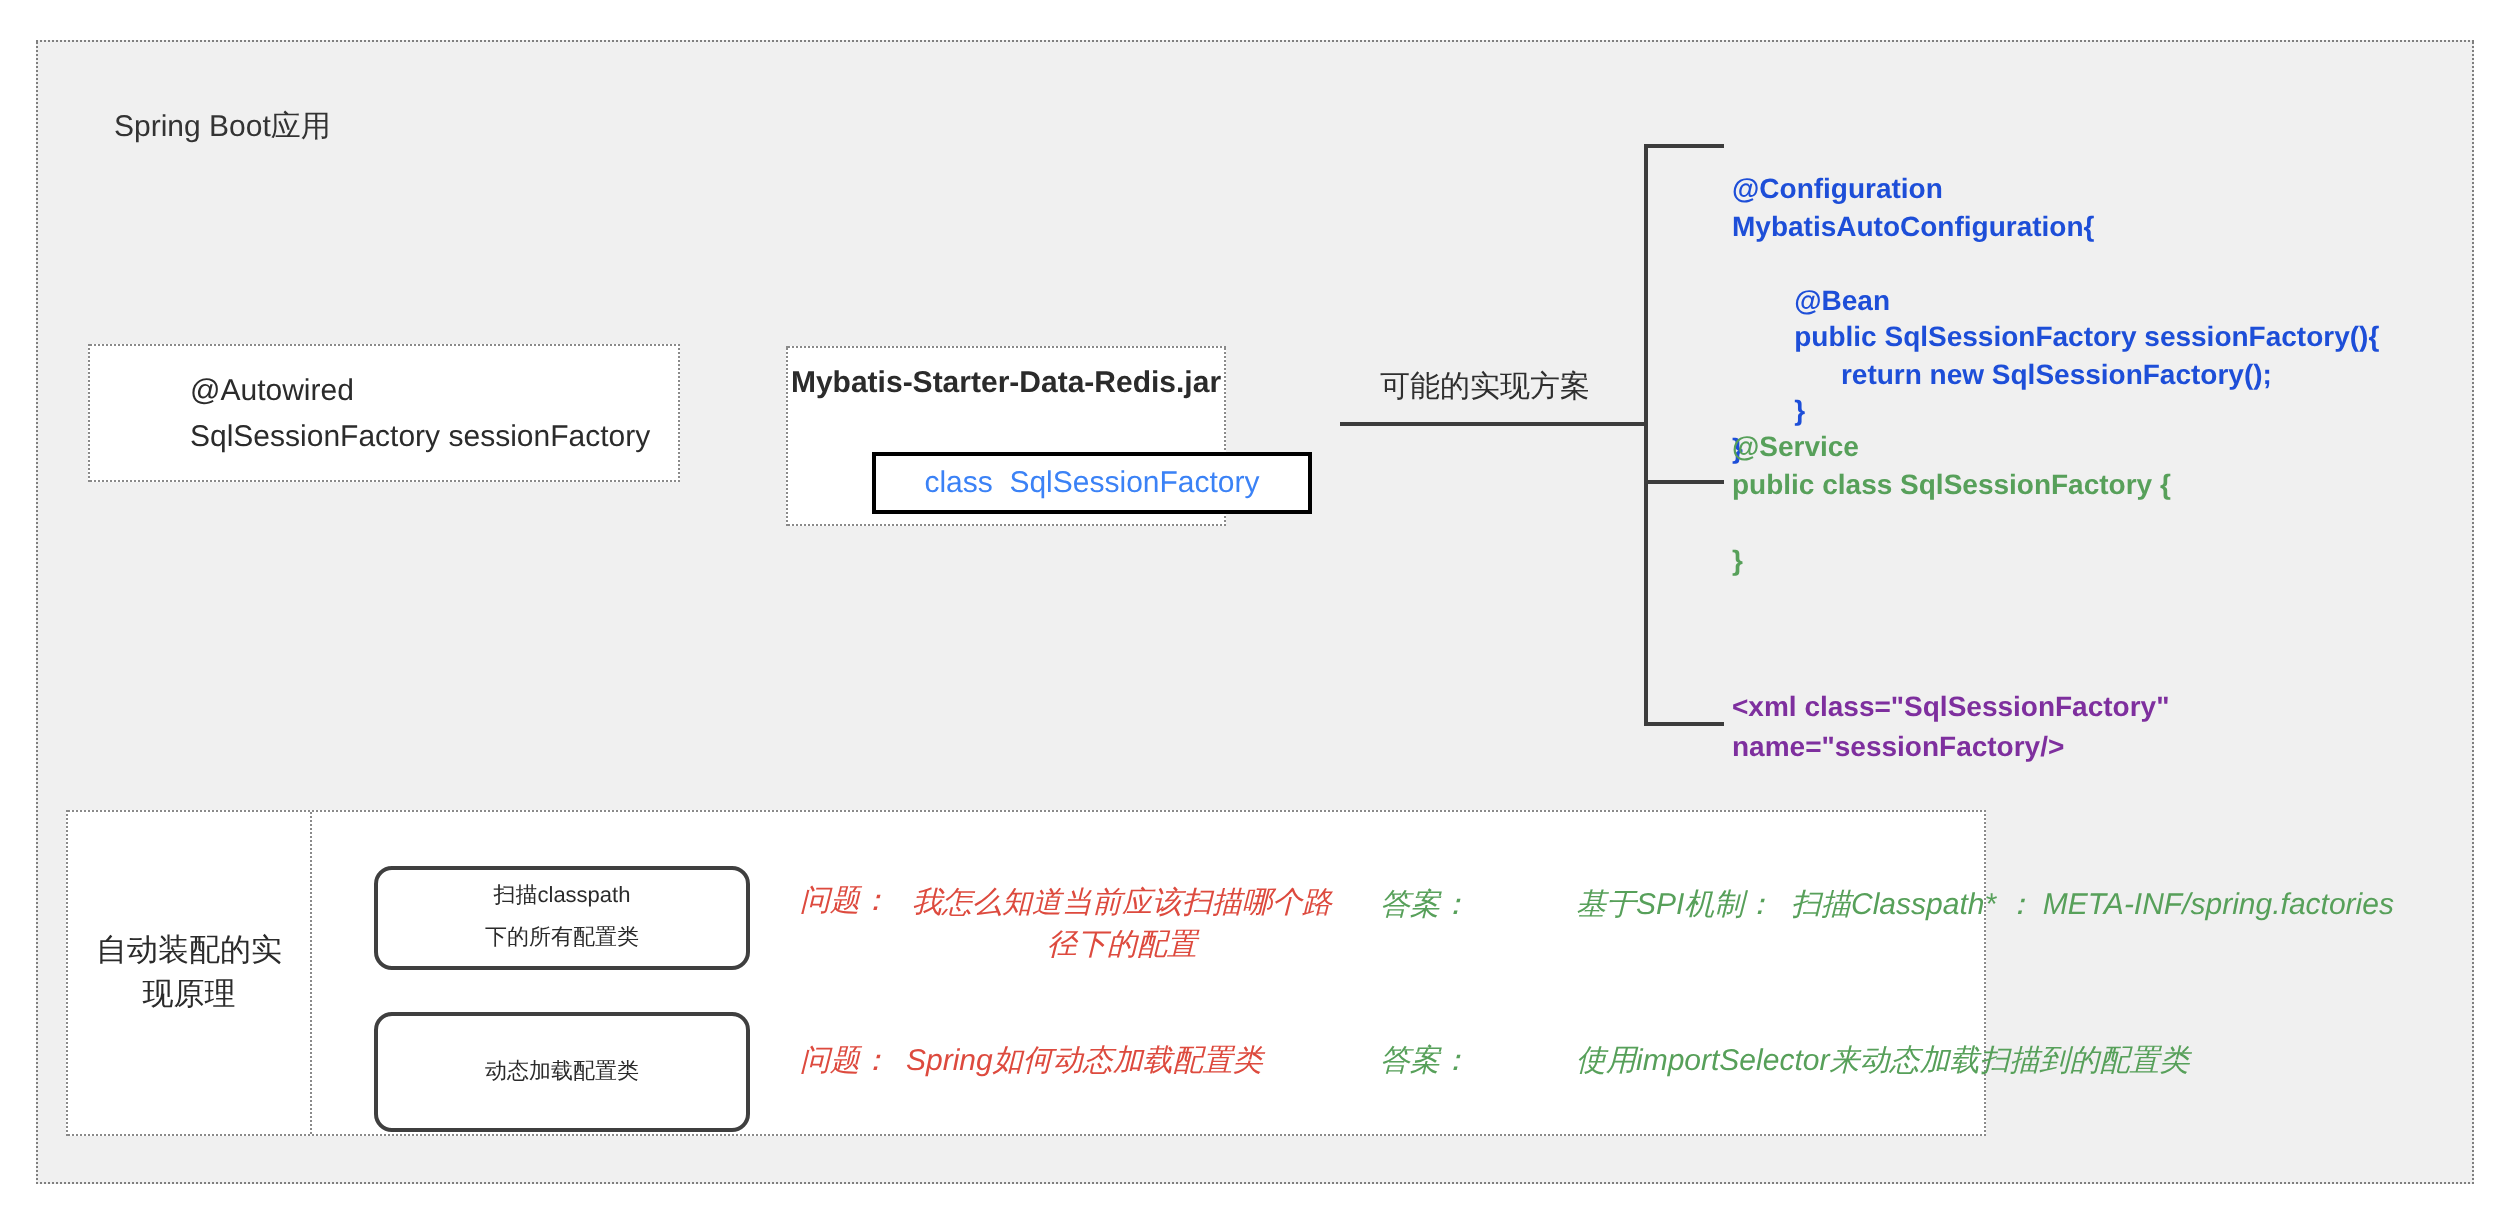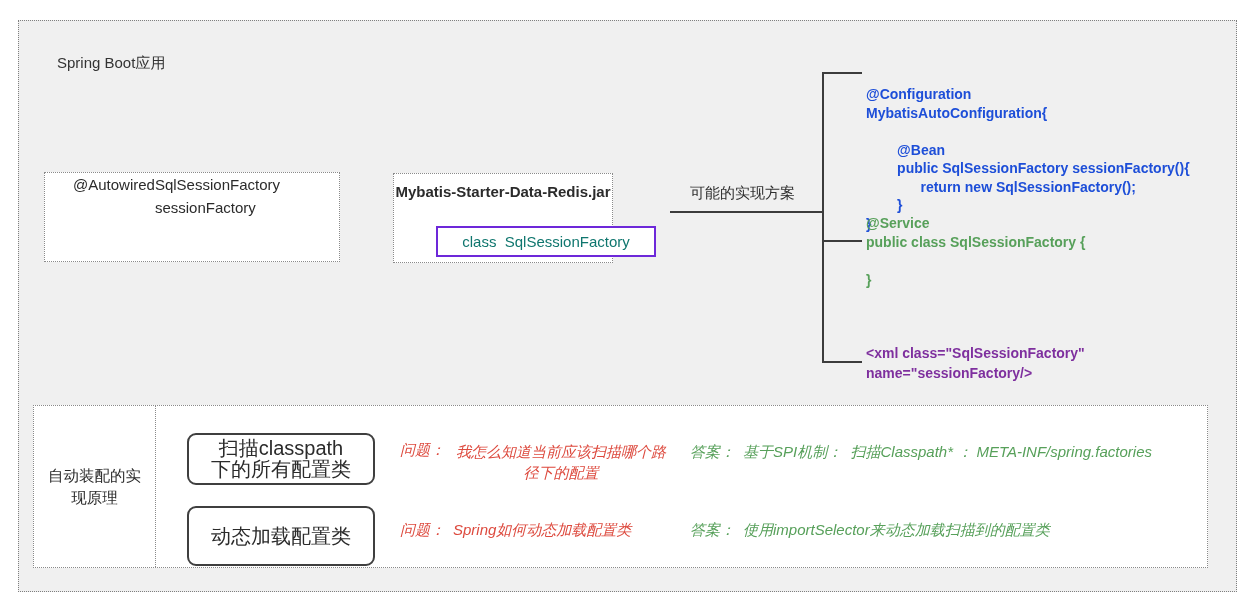--- a/index.html
+++ b/index.html
@@ -20,80 +20,80 @@
   .app-label {
     position:absolute; left:38px; top:33px;
     font-size:15px; font-weight:500; color:#333;text-align:right;
   }
 
   .dotted-box {
     position:absolute; background:#ffffff; border:1.5px dotted #8a8a8a;
   }
 
   .autowired-box {
-    left:44px; top:172px; width:296px; height:90px;
-    display:flex; flex-direction:row; justify-content:center;
-    padding-left:28px; font-size:15px; font-weight:500; line-height:23px; color:#2b2b2b;
+    left:44px; top:172px; width:296px; height:69px;
+    display:flex; flex-direction:column; justify-content:center;
+    padding-left:50px; font-size:15px; font-weight:500; line-height:23px; color:#2b2b2b;
   }
 
   .jar-box { left:393px; top:173px; width:220px; height:90px; }
   .jar-title {
     position:absolute; left:0; right:0; top:9px; text-align:center;
     font-size:15px; font-weight:600; color:#2b2b2b;
   }
   .class-box {
     position:absolute; left:42px; top:52px; width:220px; height:31px;
-    background:#fff; border:2px solid #6d28d9;
+    background:#fff; border:2px solid #000000;
     display:flex; align-items:center; justify-content:center;
-    font-size:15px; font-weight:500; color:#0f766e; white-space:pre;
+    font-size:15px; font-weight:500; color:#3b82f6; white-space:pre;
   }
 
   .branch-label {
     position:absolute; left:690px; top:184px;
     font-size:15px; font-weight:500; color:#2f2f2f;
   }
 
   .line { position:absolute; background:#3c3c3c; }
 
   .code {
     position:absolute; white-space:pre;
     font-family:"Liberation Sans","DejaVu Sans",sans-serif;
     font-size:14px; font-weight:600;
   }
   .code-config { left:866px; top:37px;  line-height:18.5px; color:#1d4ed8;margin-top:48px; }
   .code-service{ left:866px; top:214px; line-height:19px;   color:#57a05a; }
   .code-xml    { left:866px; top:343px; line-height:20px;   color:#7e2f9e; }
 
   .principle-box {
-    position:absolute; left:33px; top:405px; width:1175px; height:163px;
+    position:absolute; left:33px; top:405px; width:960px; height:163px;
     background:#ffffff; border:1.5px dotted #8a8a8a;
   }
   .principle-title-cell {
     position:absolute; left:0; top:0; width:122px; height:100%;
     border-right:1.5px dotted #8a8a8a;
     display:flex; align-items:center; justify-content:center;
   }
   .principle-title {
     width:96px; text-align:center; font-size:15.5px; font-weight:500;
     line-height:22px; color:#2b2b2b;
   }
 
   .round-box {
     position:absolute; background:#fff; border:2px solid #3f3f3f; border-radius:9px;
     display:flex; align-items:center; justify-content:center; text-align:center;
-    font-size:20px; font-weight:500; line-height:21px; color:#2b2b2b;
+    font-size:11px; font-weight:500; line-height:21px; color:#2b2b2b;
     white-space:pre-line;
   }
   .round-box.r1 { left:187px; top:433px; width:188px; height:52px; }
   .round-box.r2 { left:187px; top:506px; width:188px; height:60px; }
 
   .qa { position:absolute; display:flex; font-size:15px; font-weight:500;font-style:italic; }
   .qa .lbl { flex:none; margin-right:8px; white-space:pre; }
   .q { color:#dd4a3e; }
-  .a { color:#57a05a; white-space:pre; }
+  .a { color:#57a05a; white-space:pre;gap:45px; }
   .q1 { left:400px; top:441px; }
   .q1 .txt { width:216px; text-align:center; line-height:21px; }
   .a1 { left:690px; top:443px; }
   .q2 { left:400px; top:521px; }
   .a2 { left:690px; top:521px; }
 </style>
 </head>
 <body>
 
 <div class="page">

